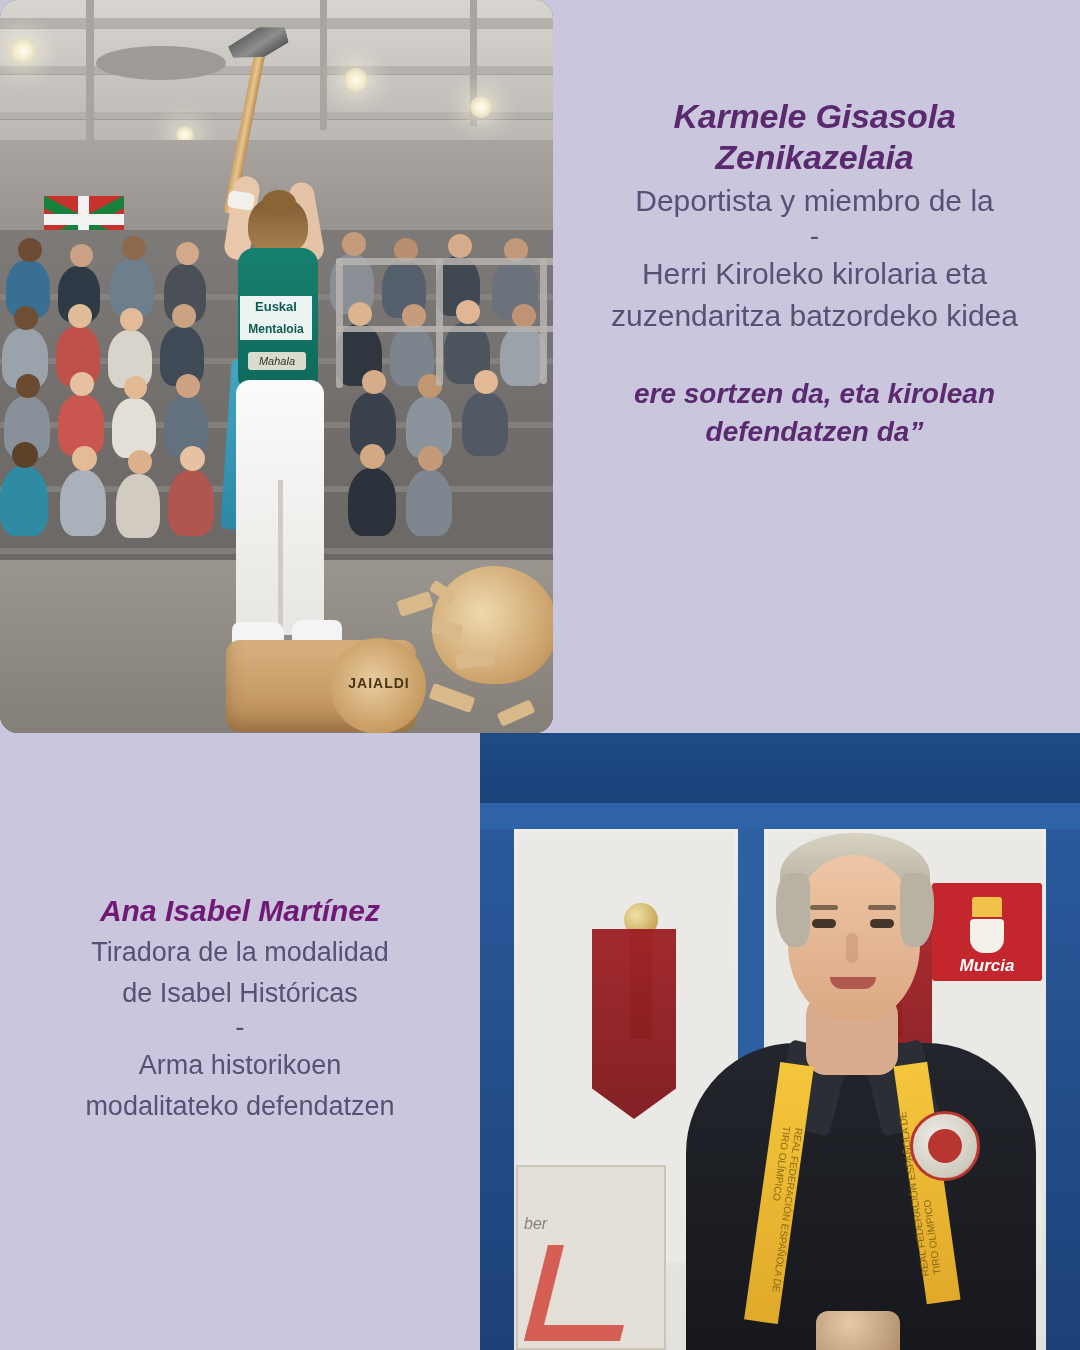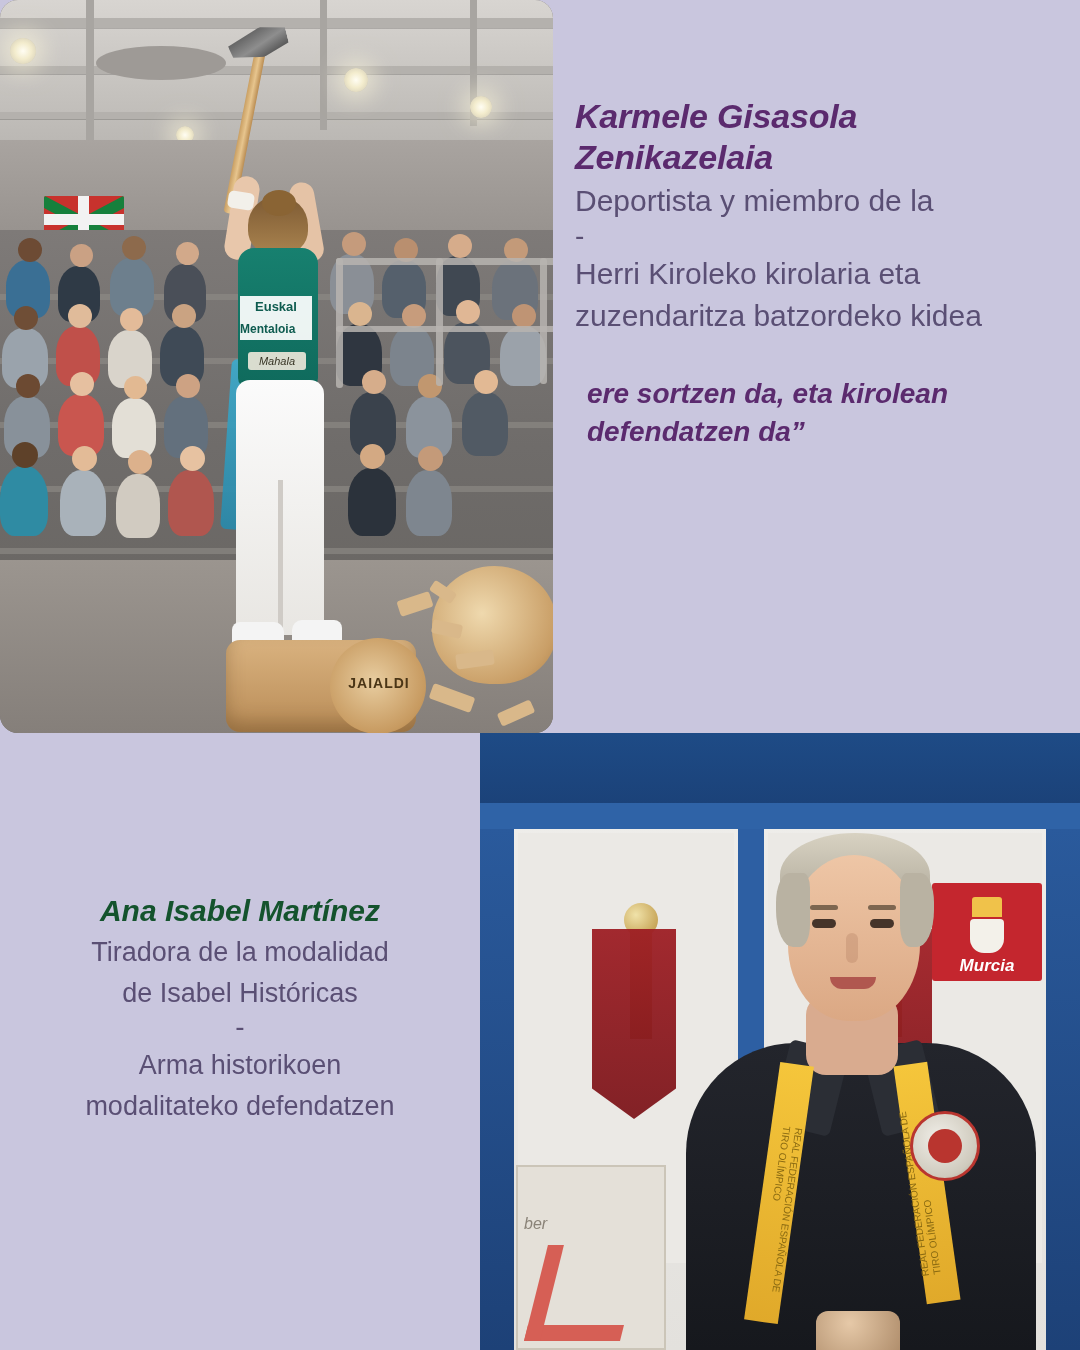--- a/index.html
+++ b/index.html
@@ -33,20 +33,21 @@
     background: #6f6a66;
     border-radius: 18px;
   }
   .text-top {
     position: absolute;
     top: 0; left: 553px;
     width: 527px;
     height: 733px;
     background: #c9c6de;
     padding: 96px 26px 0 22px;
+    text-align: center;
   }
 
   
   .bottom-row {
     position: absolute;
     top: 733px; left: 0;
     width: 1080px;
     height: 617px;
   }
   .text-bottom {
@@ -73,21 +74,21 @@
     font-weight: bold;
     font-style: italic;
     color: #5b2a6e;
     line-height: 1.22;
     letter-spacing: -0.2px;
   }
   .name-bottom {
     font-size: 30px;
     font-weight: bold;
     font-style: italic;
-    color: #14532d;
+    color: #701a75;
     line-height: 1.22;
   }
   .role {
     font-size: 30px;
     color: #5a4f74;
     line-height: 1.33;
     margin-top: 2px;
     font-weight: 350;
   }
   .role-bottom {
@@ -198,21 +199,21 @@
   }
   .shirt-txt1 {
     top: 296px; left: 240px; width: 72px; height: 22px;
     background: #ffffff; opacity: .92;
     font-size: 13px; color: #0e5a4e; text-align: center; line-height: 22px;
     font-weight: bold;
   }
   .shirt-txt2 {
     top: 318px; left: 240px; width: 72px; height: 22px;
     background: #ffffff; opacity: .92;
-    font-size: 12px; color: #0e5a4e; text-align: left; line-height: 22px;
+    font-size: 12px; color: #0e5a4e; text-align: center; line-height: 22px;
     font-weight: bold;
   }
   .shirt-txt3 {
     top: 352px; left: 248px; width: 58px; height: 18px;
     background: #efe9dc; opacity: .9; border-radius: 3px;
     font-size: 11px; color: #3a2d1d; text-align: center; line-height: 18px;
     font-style: italic;
   }
   .pants {
     top: 380px; left: 236px; width: 88px; height: 255px;

